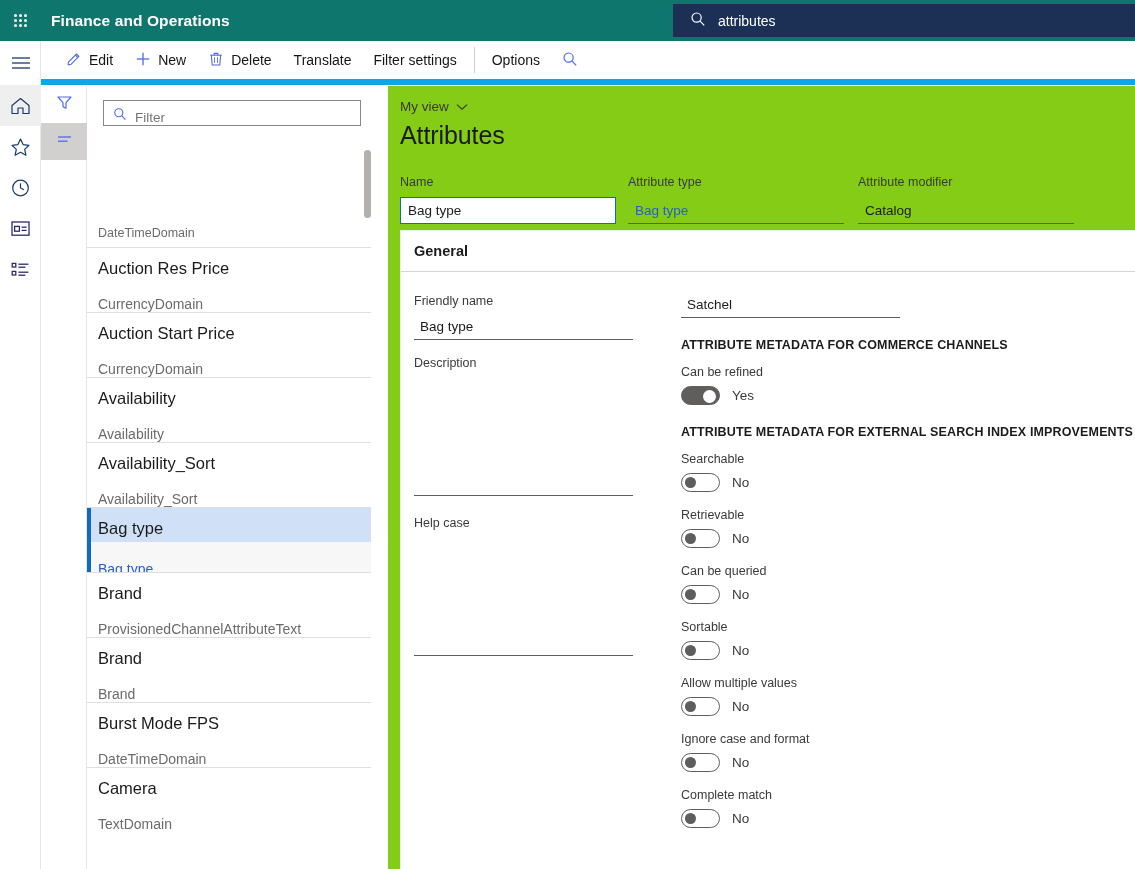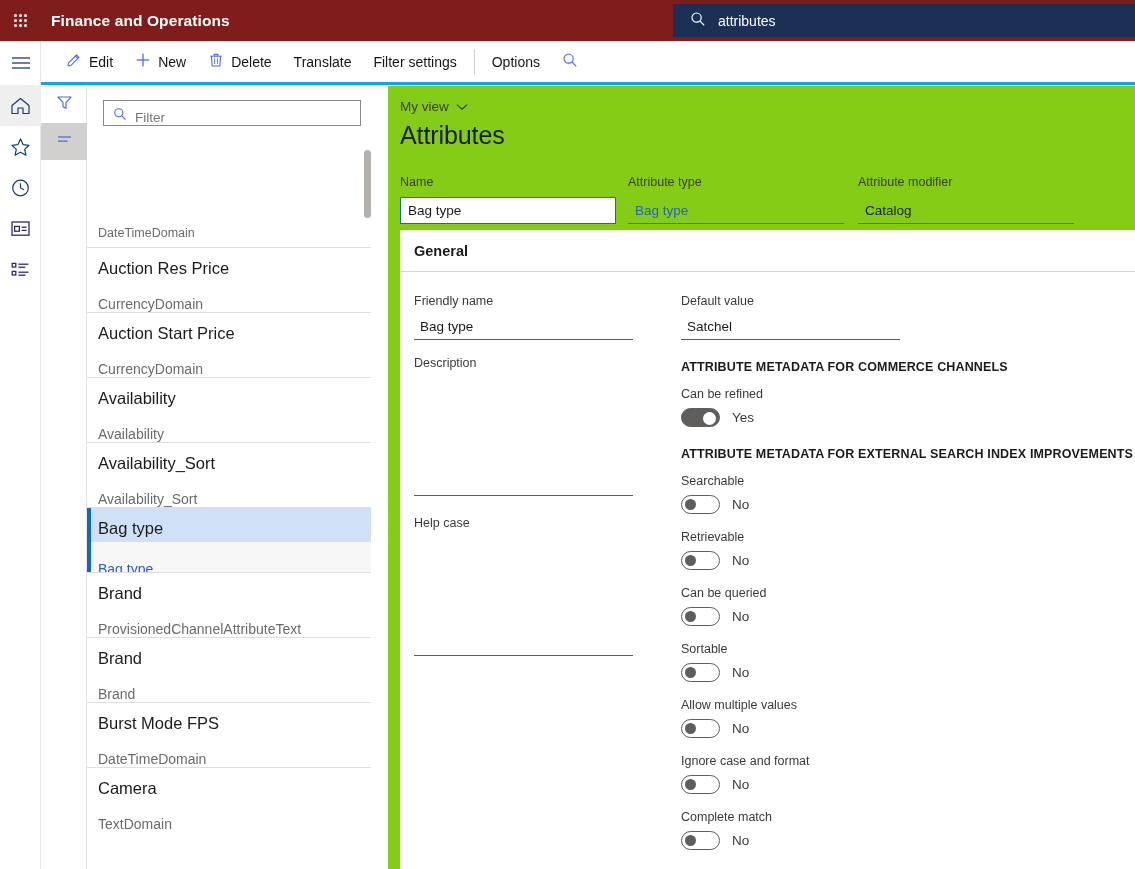--- a/index.html
+++ b/index.html
@@ -12,21 +12,21 @@
     font-family: "Liberation Sans", sans-serif;
     background: #ffffff;
     color: #161616;
   }
 
   
   .topbar {
     position: absolute;
     top: 0; left: 0;
     width: 1135px; height: 41px;
-    background: #7f1d1d;
+    background: #0f766e;
     display: flex;
     align-items: center;
   }
   .waffle {
     width: 41px; height: 41px;
     display: flex; align-items: center; justify-content: center;
     cursor: pointer;
   }
   .waffle-grid {
     display: grid;
@@ -79,21 +79,21 @@
   }
   .rail-btn.active { background: #efefef; }
   .rail-hamburger { height: 44px; }
 
   
   .toolbar {
     position: absolute;
     top: 41px; left: 41px;
     width: 1094px; height: 44px;
     background: #ffffff;
-    border-bottom: 3px solid #0ea5e9;
+    border-bottom: 6px solid #0ea5e9;
     display: flex;
     align-items: center;
     padding-left: 14px;
   }
   .tb-item {
     display: flex;
     align-items: center;
     gap: 7px;
     height: 30px;
     padding: 0 11px;
@@ -650,21 +650,20 @@
           <textarea class="fld-area" style=""></textarea>
         </div>
         <div class="fld">
           <div class="fld-label">Help case</div>
           <textarea class="fld-area" style=""></textarea>
         </div>
       </div>
 
       <div class="col-right">
         <div class="fld">
-          <div class="fld-label">Default value</div>
           <input class="fld-input" type="text" value="Satchel" style="">
         </div>
 
         <div class="section-head">ATTRIBUTE METADATA FOR COMMERCE CHANNELS</div>
         <div id="commerce-toggles">
             <div class="toggle-field">
               <div class="toggle-label">Can be refined</div>
               <div class="toggle-row">
                 <div class="sw on">
                   <span class="knob"></span>

